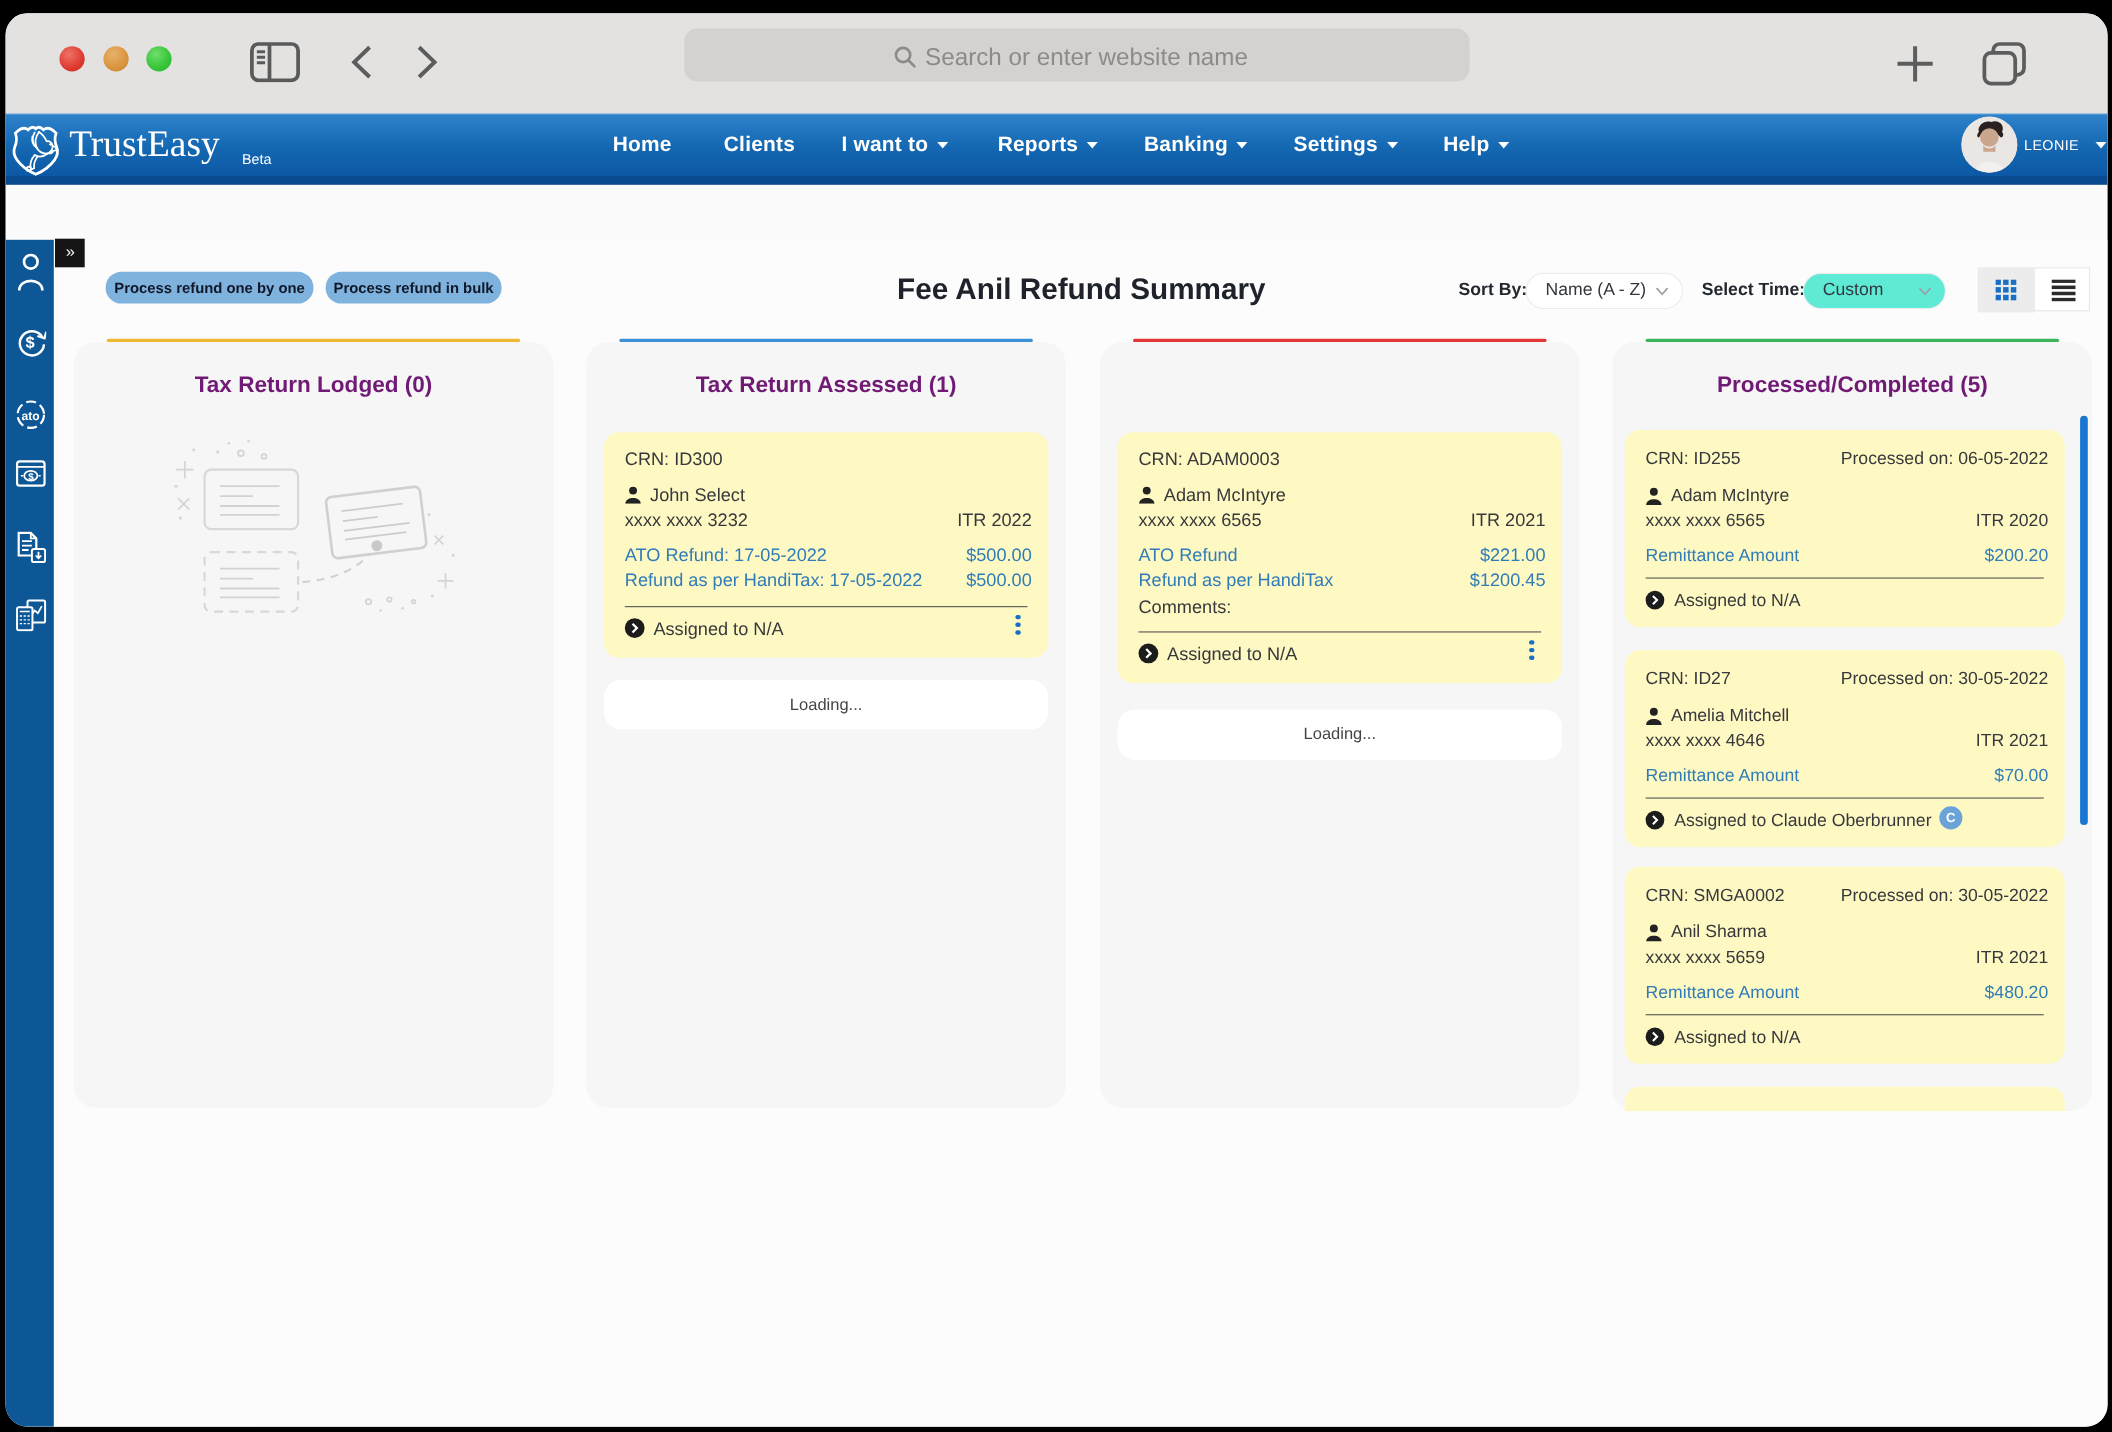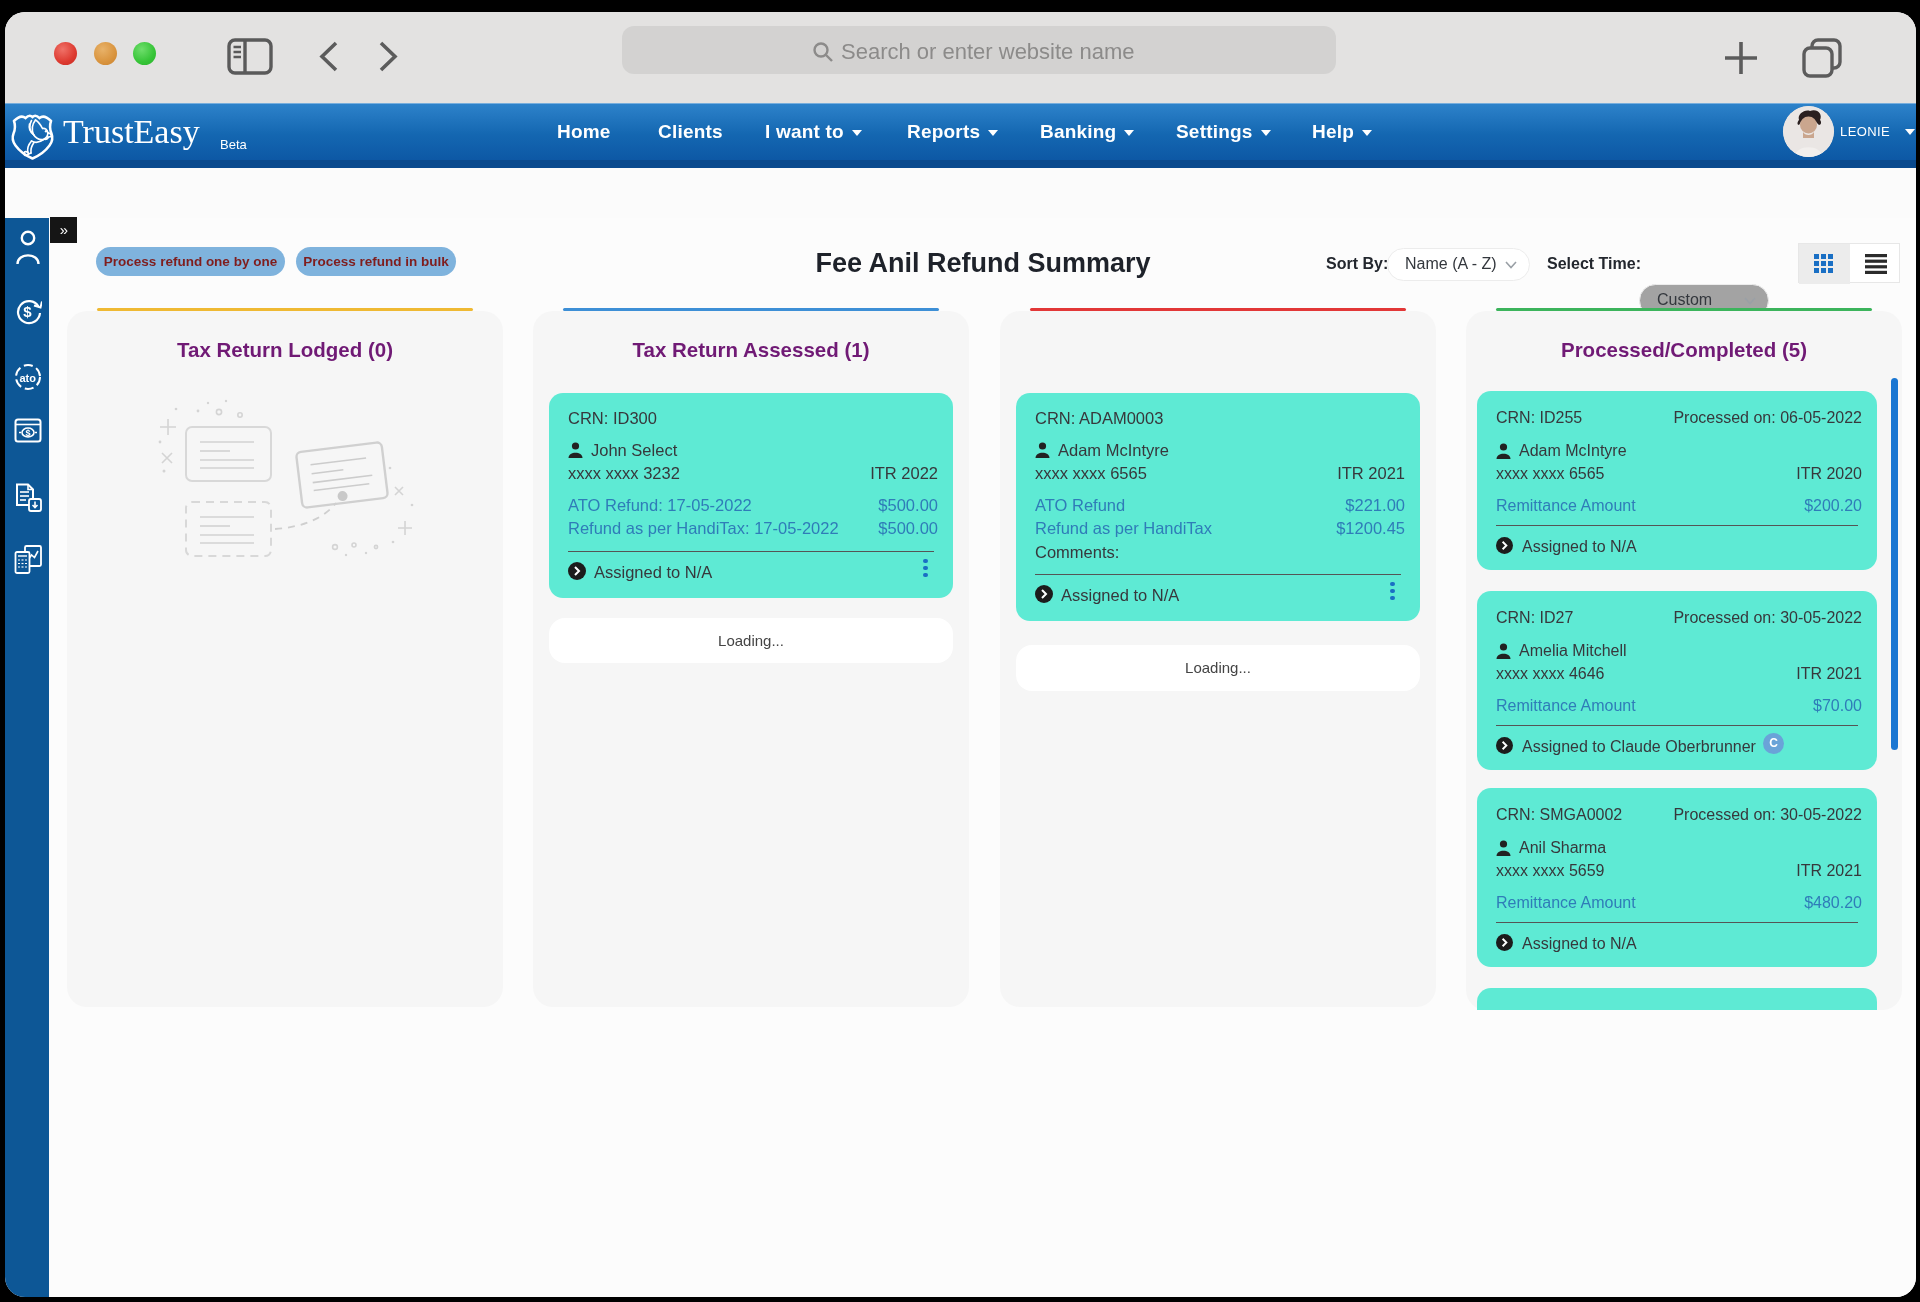--- a/index.html
+++ b/index.html
@@ -19,27 +19,27 @@
   
   #sidebar { position:absolute; left:0; top:206px; width:44px; height:1079px; background:#0d5796; }
   
   #content { position:absolute; left:44px; top:206px; width:1867px; height:1079px; background:#fcfcfc; }
   .col { position:absolute; top:93px; width:436px; background:#f6f6f6; border-radius:20px; }
   .colline { position:absolute; top:90px; height:3px; border-radius:2px; }
   .coltitle { position:absolute; top:120px; width:436px; text-align:center; color:#701a75; font-size:20.5px; font-weight:700; }
   .picon { position:absolute; }
   .arrc { position:absolute; width:18px; height:18px; border-radius:50%; background:#1c1c1c; color:#fff; }
   .dots i { display:block; width:4.5px; height:4.5px; border-radius:50%; background:#1a6fc4; margin:2.5px auto; }
-  .card { position:absolute; background:#5eead4; border-radius:14px; }
+  .card { position:absolute; background:#fef9c3; border-radius:14px; }
   .crow { position:absolute; left:19px; right:15px; font-size:16.5px; color:#37383c; }
   .blue { color:#2f7cb8; }
   .rt { position:absolute; right:0; top:0; }
   .hr { position:absolute; left:19px; right:19px; height:1px; background:#555; }
   .loading { position:absolute; background:#fff; border-radius:16px; text-align:center; font-size:15px; color:#444; }
-  .pill { position:absolute; top:29px; height:29px; border-radius:15px; background:#7fb3dd; color:#7f1d1d; font-size:13.5px; font-weight:700; text-align:center; }
+  .pill { position:absolute; top:29px; height:29px; border-radius:15px; background:#7fb3dd; color:#0f172a; font-size:13.5px; font-weight:700; text-align:center; }
 </style>
 </head>
 <body>
 <div id="window">
   <div id="navbar">
     <div class="abs" style="left:0; top:0; width:100%; height:1px; background:#a9cce9; opacity:.6;"></div>
     <svg class="abs" style="left:3px; top:5px;" width="50" height="54" viewBox="0 0 50 54">
       <path d="M6 13 C10.5 8.5 14.5 7.5 17.5 10 C20 7.5 22.5 7 24.5 9 C26.5 7 29 7.5 31.5 10 C34.5 7.5 38.5 8.5 43 13 C41.5 17.5 41.5 21 43.5 25.5 C45 29.5 44.5 33.5 41.5 37.5 C37.5 43 31.5 47.5 24.5 50.5 C17.5 47.5 11.5 43 7.5 37.5 C4.5 33.5 4 29.5 5.5 25.5 C7.5 21 7.5 17.5 6 13 Z" fill="none" stroke="#fff" stroke-width="2.5"></path>
       <g fill="none" stroke="#fff" stroke-width="1.6" stroke-linecap="round">
         <path d="M27.5 12 C24 16.5 23.5 21.5 25.5 26.5 C22 24 20.5 20.5 21.5 16"></path>
@@ -164,21 +164,21 @@
     <div class="pill" style="left:247px; width:160px; line-height:29px;">Process refund in bulk</div>
     <div class="abs" style="left:684px; top:30px; width:500px; text-align:center; font-size:27px; font-weight:700; color:#1e222a;">Fee Anil Refund Summary</div>
     <div class="abs" style="left:1277px; top:37px; font-size:16px; font-weight:700; color:#23272e;">Sort By:</div>
     <div class="abs" style="left:1338px; top:30px; width:143px; height:33px; background:#fff; border:1px solid #ececec; border-radius:17px;">
       <div class="abs" style="left:17px; top:6px; font-size:16px; color:#33373d;">Name (A - Z)</div>
       <svg class="abs" style="right:12px; top:12px;" width="12" height="8" viewBox="0 0 12 8">
           <polyline points="1,1 6,6.5 11,1" fill="none" stroke="#9aa0a6" stroke-width="1.6"></polyline>
         </svg>
     </div>
     <div class="abs" style="left:1498px; top:37px; font-size:16px; font-weight:700; color:#23272e;">Select Time:</div>
-    <div class="abs" style="left:1590px; top:30px; width:130px; height:33px; background:#a3a3a3; border:1px solid #ececec; border-radius:17px;margin-top:36px;">
+    <div class="abs" style="left:1590px; top:30px; width:130px; height:33px; background:#5eead4; border:1px solid #ececec; border-radius:17px;">
       <div class="abs" style="left:17px; top:6px; font-size:16px; color:#33373d;">Custom</div>
       <svg class="abs" style="right:12px; top:12px;" width="12" height="8" viewBox="0 0 12 8">
           <polyline points="1,1 6,6.5 11,1" fill="none" stroke="#9aa0a6" stroke-width="1.6"></polyline>
         </svg>
     </div>
     <div class="abs" style="left:1749px; top:25px; width:102px; height:40px; background:#fff; border:1px solid #e7e7e7;">
       <div class="abs" style="left:0; top:0; width:51px; height:40px; background:#ececec;"></div>
       <svg class="abs" style="left:15px; top:10px;" width="21" height="21" viewBox="0 0 21 21">
         <g fill="#1a6fc4">
           <rect x="0" y="0" width="5" height="5"></rect>

